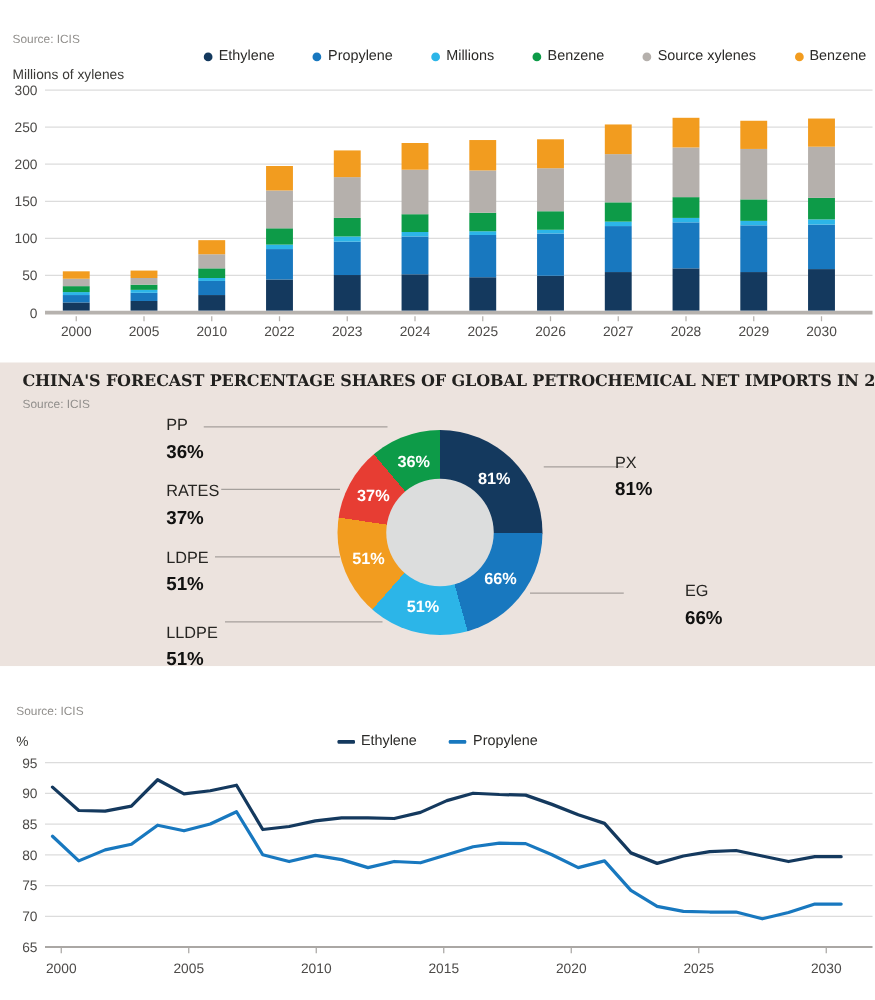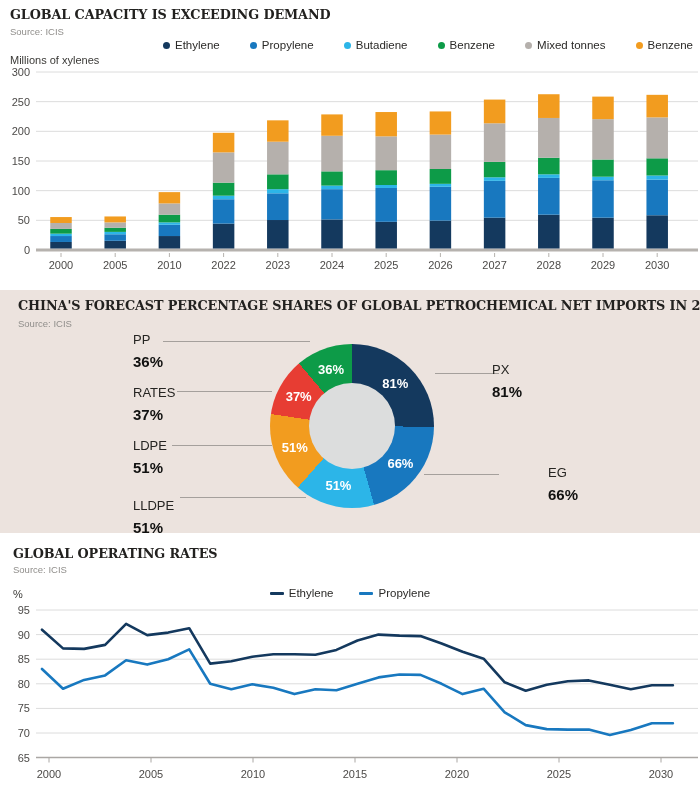--- a/index.html
+++ b/index.html
@@ -150,42 +150,41 @@
       <text x="603" y="269" text-anchor="middle" class="axis-label">2029</text>
       <rect x="646.45" y="215.27333333333334" width="21.5" height="33.22666666666667" fill="#14395e"></rect>
       <rect x="646.45" y="179.67333333333335" width="21.5" height="35.6" fill="#1878bf"></rect>
       <rect x="646.45" y="175.51999999999998" width="21.5" height="4.153333333333333" fill="#2cb5e8"></rect>
       <rect x="646.45" y="158.31333333333333" width="21.5" height="17.206666666666667" fill="#0d9b48"></rect>
       <rect x="646.45" y="117.37333333333333" width="21.5" height="40.940000000000005" fill="#b5b0ac"></rect>
       <rect x="646.45" y="94.82666666666665" width="21.5" height="22.546666666666667" fill="#f29c1f"></rect>
       <line x1="657.2" y1="253" x2="657.2" y2="257" stroke="#b6b2ae"></line>
       <text x="657.2" y="269" text-anchor="middle" class="axis-label">2030</text>
     </svg>
-  <div class="sec-title">GLOBAL CAPACITY IS EXCEEDING DEMAND</div>
   <div class="sec-source">Source: ICIS</div>
   <div id="bar-legend">
       <div class="legend-item">
         <div class="legend-dot" style="background: rgb(20, 57, 94);"></div>
         <div>Ethylene</div>
       </div>
       <div class="legend-item">
         <div class="legend-dot" style="background: rgb(24, 120, 191);"></div>
         <div>Propylene</div>
       </div>
       <div class="legend-item">
         <div class="legend-dot" style="background: rgb(44, 181, 232);"></div>
-        <div>Butadiene</div>
+        <div>Millions</div>
       </div>
       <div class="legend-item">
         <div class="legend-dot" style="background: rgb(13, 155, 72);"></div>
         <div>Benzene</div>
       </div>
       <div class="legend-item">
         <div class="legend-dot" style="background: rgb(181, 176, 172);"></div>
-        <div>Mixed tonnes</div>
+        <div>Source xylenes</div>
       </div>
       <div class="legend-item">
         <div class="legend-dot" style="background: rgb(242, 156, 31);"></div>
         <div>Benzene</div>
       </div>
     </div>
   <div class="unit-label">Millions of xylenes</div>
 </div>
 
 <div class="section" id="sec2">
@@ -263,21 +262,20 @@
       <text x="355" y="245" text-anchor="middle" class="axis-label">2015</text>
       <line x1="457" y1="224.6" x2="457" y2="229.5" stroke="#aaa7a4"></line>
       <text x="457" y="245" text-anchor="middle" class="axis-label">2020</text>
       <line x1="559" y1="224.6" x2="559" y2="229.5" stroke="#aaa7a4"></line>
       <text x="559" y="245" text-anchor="middle" class="axis-label">2025</text>
       <line x1="661" y1="224.6" x2="661" y2="229.5" stroke="#aaa7a4"></line>
       <text x="661" y="245" text-anchor="middle" class="axis-label">2030</text>
       <polyline points="42.0,96.7 63.0,115.4 84.1,115.9 105.1,111.9 126.1,90.8 147.2,102.1 168.2,99.6 189.2,95.2 210.2,130.6 231.3,128.2 252.3,123.7 273.3,121.3 294.4,121.3 315.4,121.8 336.4,116.9 357.5,107.5 378.5,101.6 399.5,102.6 420.5,103.1 441.6,110.5 462.6,118.8 483.6,125.7 504.7,149.3 525.7,157.7 546.7,151.8 567.8,148.3 588.8,147.4 609.8,151.8 630.8,156.2 651.9,152.3 672.9,152.3" fill="none" stroke="#14395e" stroke-width="2.6" stroke-linejoin="round" stroke-linecap="round"></polyline>
       <polyline points="42.0,136.0 63.0,155.7 84.1,146.9 105.1,142.4 126.1,127.2 147.2,131.6 168.2,126.2 189.2,116.4 210.2,150.8 231.3,156.2 252.3,151.3 273.3,154.7 294.4,161.1 315.4,156.2 336.4,157.2 357.5,150.8 378.5,144.4 399.5,141.5 420.5,141.9 441.6,150.8 462.6,161.1 483.6,155.7 504.7,179.3 525.7,192.1 546.7,196.1 567.8,196.6 588.8,196.6 609.8,202.0 630.8,197.0 651.9,190.2 672.9,190.2" fill="none" stroke="#1878bf" stroke-width="2.6" stroke-linejoin="round" stroke-linecap="round"></polyline>
     </svg>
-  <div class="sec-title">GLOBAL OPERATING RATES</div>
   <div class="sec-source">Source: ICIS</div>
   <div class="unit-label">%</div>
   <div id="line-legend">
       <div class="legend-item">
         <div class="legend-line" style="background: rgb(20, 57, 94);"></div>
         <div>Ethylene</div>
       </div>
       <div class="legend-item">
         <div class="legend-line" style="background: rgb(24, 120, 191);"></div>
         <div>Propylene</div>

